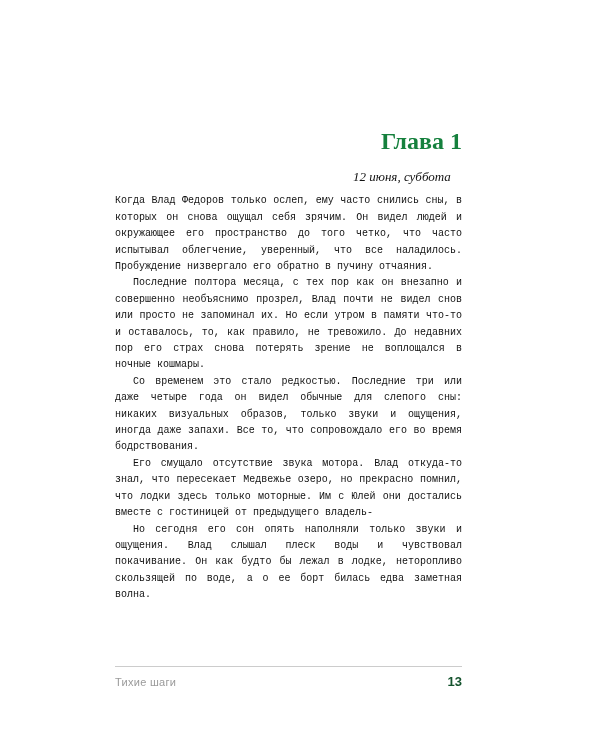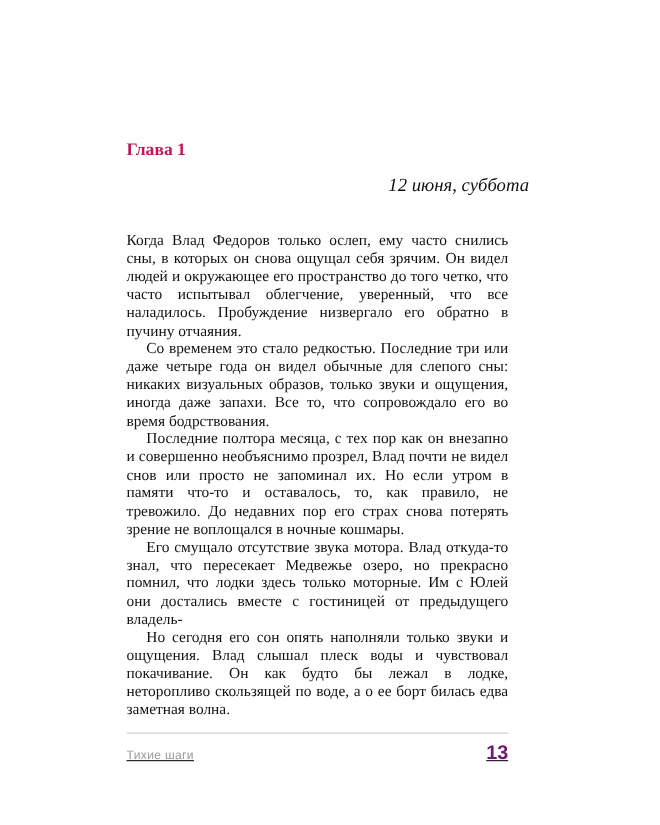--- a/index.html
+++ b/index.html
@@ -18,90 +18,91 @@
   }
   .content {
     position: absolute;
     left: 115px;
     top: 0;
     width: 347px;
   }
   .chapter-title {
     margin: 0;
     padding-top: 128px;
-    font-size: 16px;
+    text-align: right;
+    font-size: 24px;
     font-weight: bold;
     line-height: 1.1;
-    color: #be185d;
+    color: #15803d;
     font-family: "Liberation Serif", serif;
   }
   .epigraph {
     margin-top: 13px;
     margin-left: 238px;
     font-style: italic;
-    font-size: 17px;
+    font-size: 13px;
     line-height: 19px;
     color: #111111;
     white-space: nowrap;
   }
   .body-text {
-    margin-top: 34px;
-    font-size: 14px;
+    margin-top: 7px;
+    font-size: 10px;
     line-height: 16.4px;
     text-align: justify;
     hyphens: auto;
+    font-family: Liberation Mono, monospace;
     -webkit-hyphens: auto;
   }
   .body-text p {
     margin: 0;
     padding: 0;
   }
   .body-text p.indent {
     text-indent: 18px;
   }
   .footer {
     position: absolute;
     left: 115px;
     top: 666px;
     width: 347px;
     border-top: 1px solid #cccccc;
     padding-top: 7px;
     display: flex;
     justify-content: space-between;
     align-items: baseline;
     font-family: "Liberation Sans", sans-serif;
-    text-decoration: underline;
   }
   .footer .book-title {
     font-size: 11px;
     color: #9a9a9a;
     letter-spacing: 0.3px;
   }
   .footer .page-number {
-    font-size: 18px;
+    font-size: 13px;
     font-weight: bold;
-    color: #701a75;
+    color: #14532d;
   }
 </style>
 </head>
 <body>
 
 <div class="page">
   <div class="content">
 
     <h1 class="chapter-title">Глава 1</h1>
 
     <div class="epigraph">
       <div>12 июня, суббота</div>
     </div>
 
     <div class="body-text">
         <p class="">Когда Влад Федоров только ослеп, ему часто снились сны, в которых он снова ощущал себя зрячим. Он видел людей и окружающее его пространство до того четко, что часто испытывал облегчение, уверенный, что все наладилось. Пробуждение низвергало его обратно в пучину отчаяния.</p>
+        <p class="indent">Последние полтора месяца, с тех пор как он внезапно и совершенно необъяснимо прозрел, Влад почти не видел снов или просто не запоминал их. Но если утром в памяти что-то и оставалось, то, как правило, не тревожило. До недавних пор его страх снова потерять зрение не воплощался в ночные кошмары.</p>
         <p class="indent">Со временем это стало редкостью. Последние три или даже четыре года он видел обычные для слепого сны: никаких визуальных образов, только звуки и ощущения, иногда даже запахи. Все то, что сопровождало его во время бодрствования.</p>
-        <p class="indent">Последние полтора месяца, с тех пор как он внезапно и совершенно необъяснимо прозрел, Влад почти не видел снов или просто не запоминал их. Но если утром в памяти что-то и оставалось, то, как правило, не тревожило. До недавних пор его страх снова потерять зрение не воплощался в ночные кошмары.</p>
         <p class="indent">Его смущало отсутствие звука мотора. Влад откуда-то знал, что пересекает Медвежье озеро, но прекрасно помнил, что лодки здесь только моторные. Им с Юлей они достались вместе с гостиницей от предыдущего владель-</p>
         <p class="indent">Но сегодня его сон опять наполняли только звуки и ощущения. Влад слышал плеск воды и чувствовал покачивание. Он как будто бы лежал в лодке, неторопливо скользящей по воде, а о ее борт билась едва заметная волна.</p>
       </div>
 
   </div>
 
   <div class="footer">
     <span class="book-title">Тихие шаги</span>
     <span class="page-number">13</span>
   </div>

